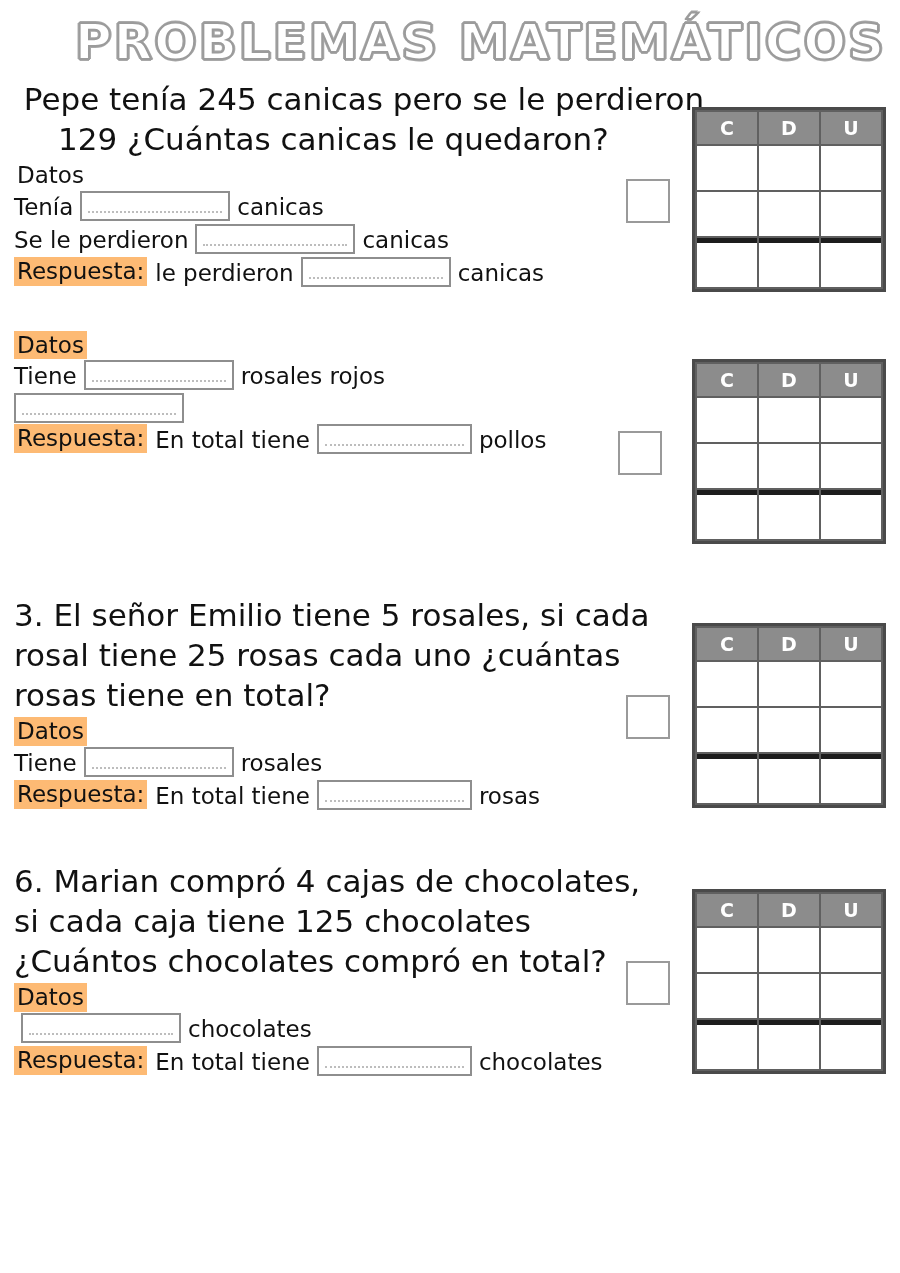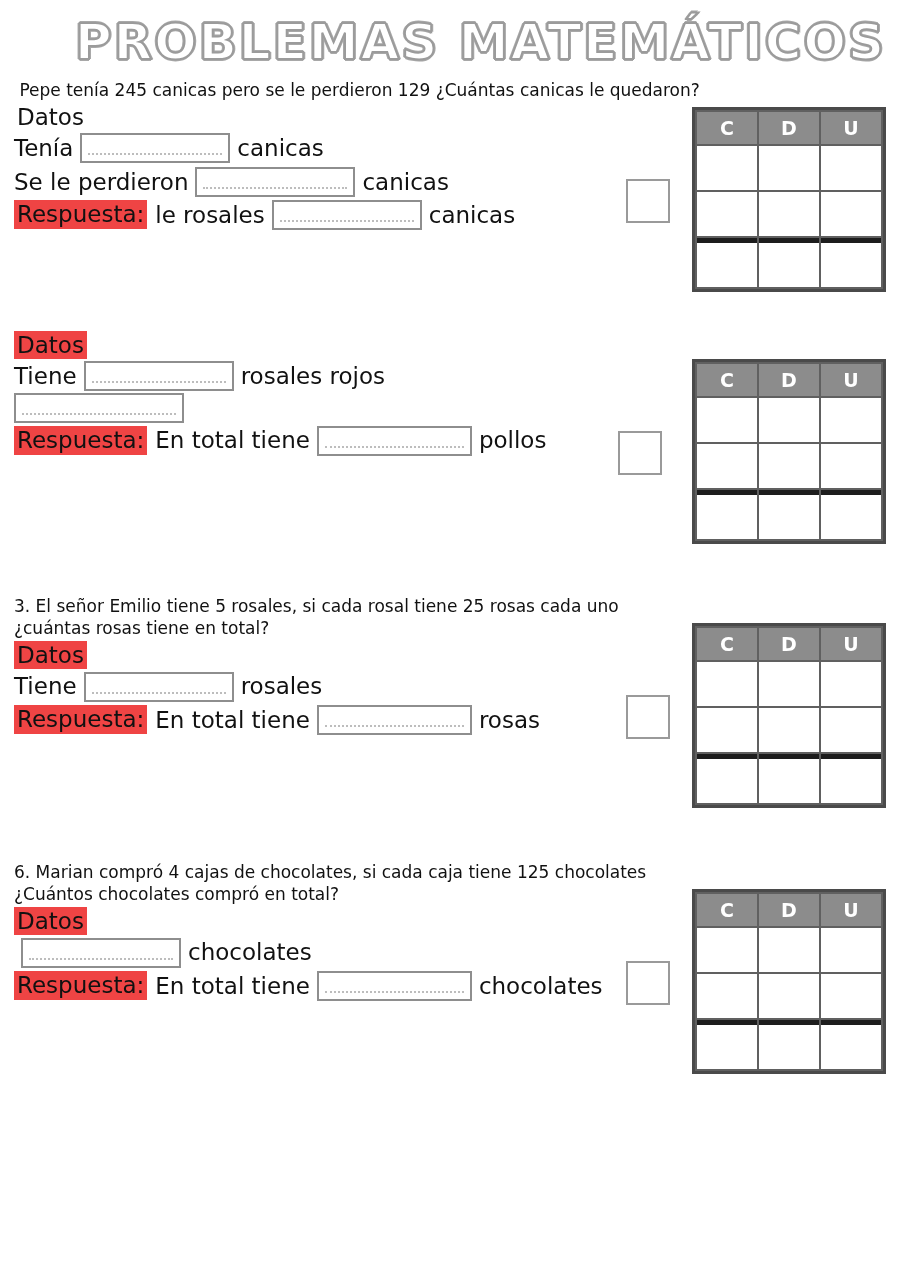--- a/index.html
+++ b/index.html
@@ -39,45 +39,45 @@
     line-height: 1.05;
     white-space: nowrap;
   }
 
   
   .problem {
     position: relative;
     margin-bottom: 14px;
   }
   .statement {
-    font-size: 17px;
+    font-size: 31px;
     line-height: 1.30;
     margin-bottom: 2px;
     max-width: 880px;
   }
   .statement.indent-hang {
     padding-left: 44px;
     text-indent: -44px;
   }
   .num { display: inline-block; }
 
   .datos-label {
     display: inline-block;
     font-size: 23px;
-    background: #ef4444;
+    background: #fdba74;
     padding: 0 3px;
     line-height: 1.25;
   }
   .datos-label.plain { background: transparent; }
 
   .line {
     font-size: 23px;
     line-height: 1.40;
     display: flex;
-    align-items: center;
+    align-items: flex-start;
     flex-wrap: nowrap;
     white-space: nowrap;
     margin: 1px 0;
   }
   .line .txt { display: inline-block; }
 
   
   .blank {
     display: inline-block;
     position: relative;
@@ -168,21 +168,21 @@
     </div>
 
     <div class="line">
       <span class="txt">Se le perdieron</span>
       <span class="blank w160"></span>
       <span class="txt">canicas</span>
     </div>
 
     <div class="line">
       <span class="datos-label">Respuesta:</span>
-      <span class="txt" style="margin-left:8px;">le rosales</span>
+      <span class="txt" style="margin-left:8px;">le perdieron</span>
       <span class="blank w150"></span>
       <span class="txt">canicas</span>
     </div>
 
     <div class="opbox" style="left:612px; top:100px;"></div>
 
     <div class="cdu" style="left:678px; top:28px;">
       <table>
         <tbody>
             <tr>

